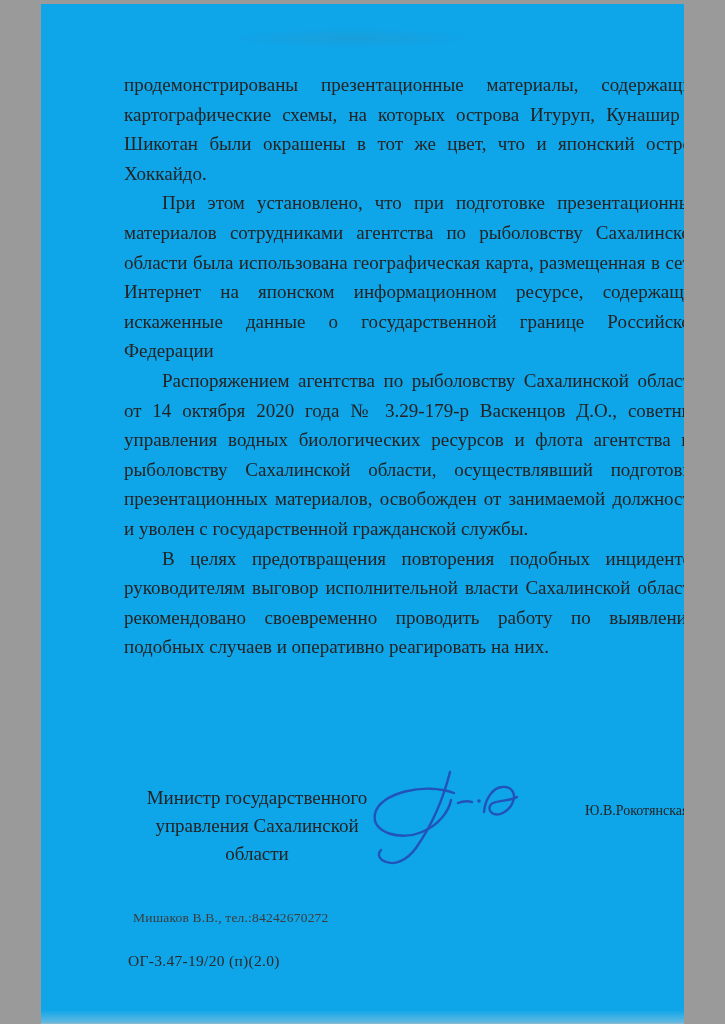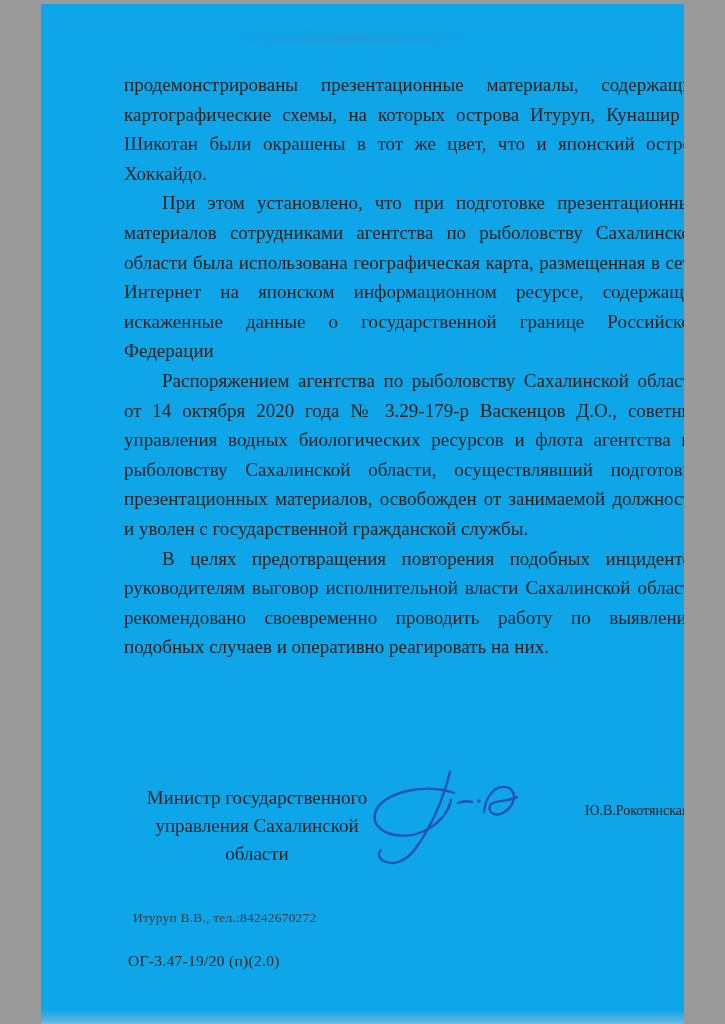--- a/index.html
+++ b/index.html
@@ -135,20 +135,20 @@
       <path d="M101 33 C72 22 26 33 22 54 C18 73 48 81 69 72 C86 65 96 51 98 40"></path>
       <path d="M97 12 C91 36 79 65 63 88 C55 99 41 108 29 100 C25 97 25 93 28 90"></path>
       <path d="M105 43 C110 41 115 41 119 42"></path>
       <circle cx="126" cy="41" r="1.8" stroke="none" fill="#2253b6"></circle>
       <path d="M131 52 C132 40 139 28 149 27 C159 26 164 34 159 44 C155 52 145 57 139 53 C135 50 136 45 140 43 C147 40 158 41 164 37"></path>
     </g>
   </svg>
 
   <div class="sign-name">Ю.В.Рокотянская</div>
 
-  <div class="footer-contact">Итуруп В.В., тел.:84242670272</div>
+  <div class="footer-contact">Мишаков В.В., тел.:84242670272</div>
 
   <div class="footer-code">ОГ-3.47-19/20 (п)(2.0)</div>
 
   <div class="scan-bottom-line"></div>
   <div class="scan-bottom"></div>
 
 </div>
 
 </body></html>

